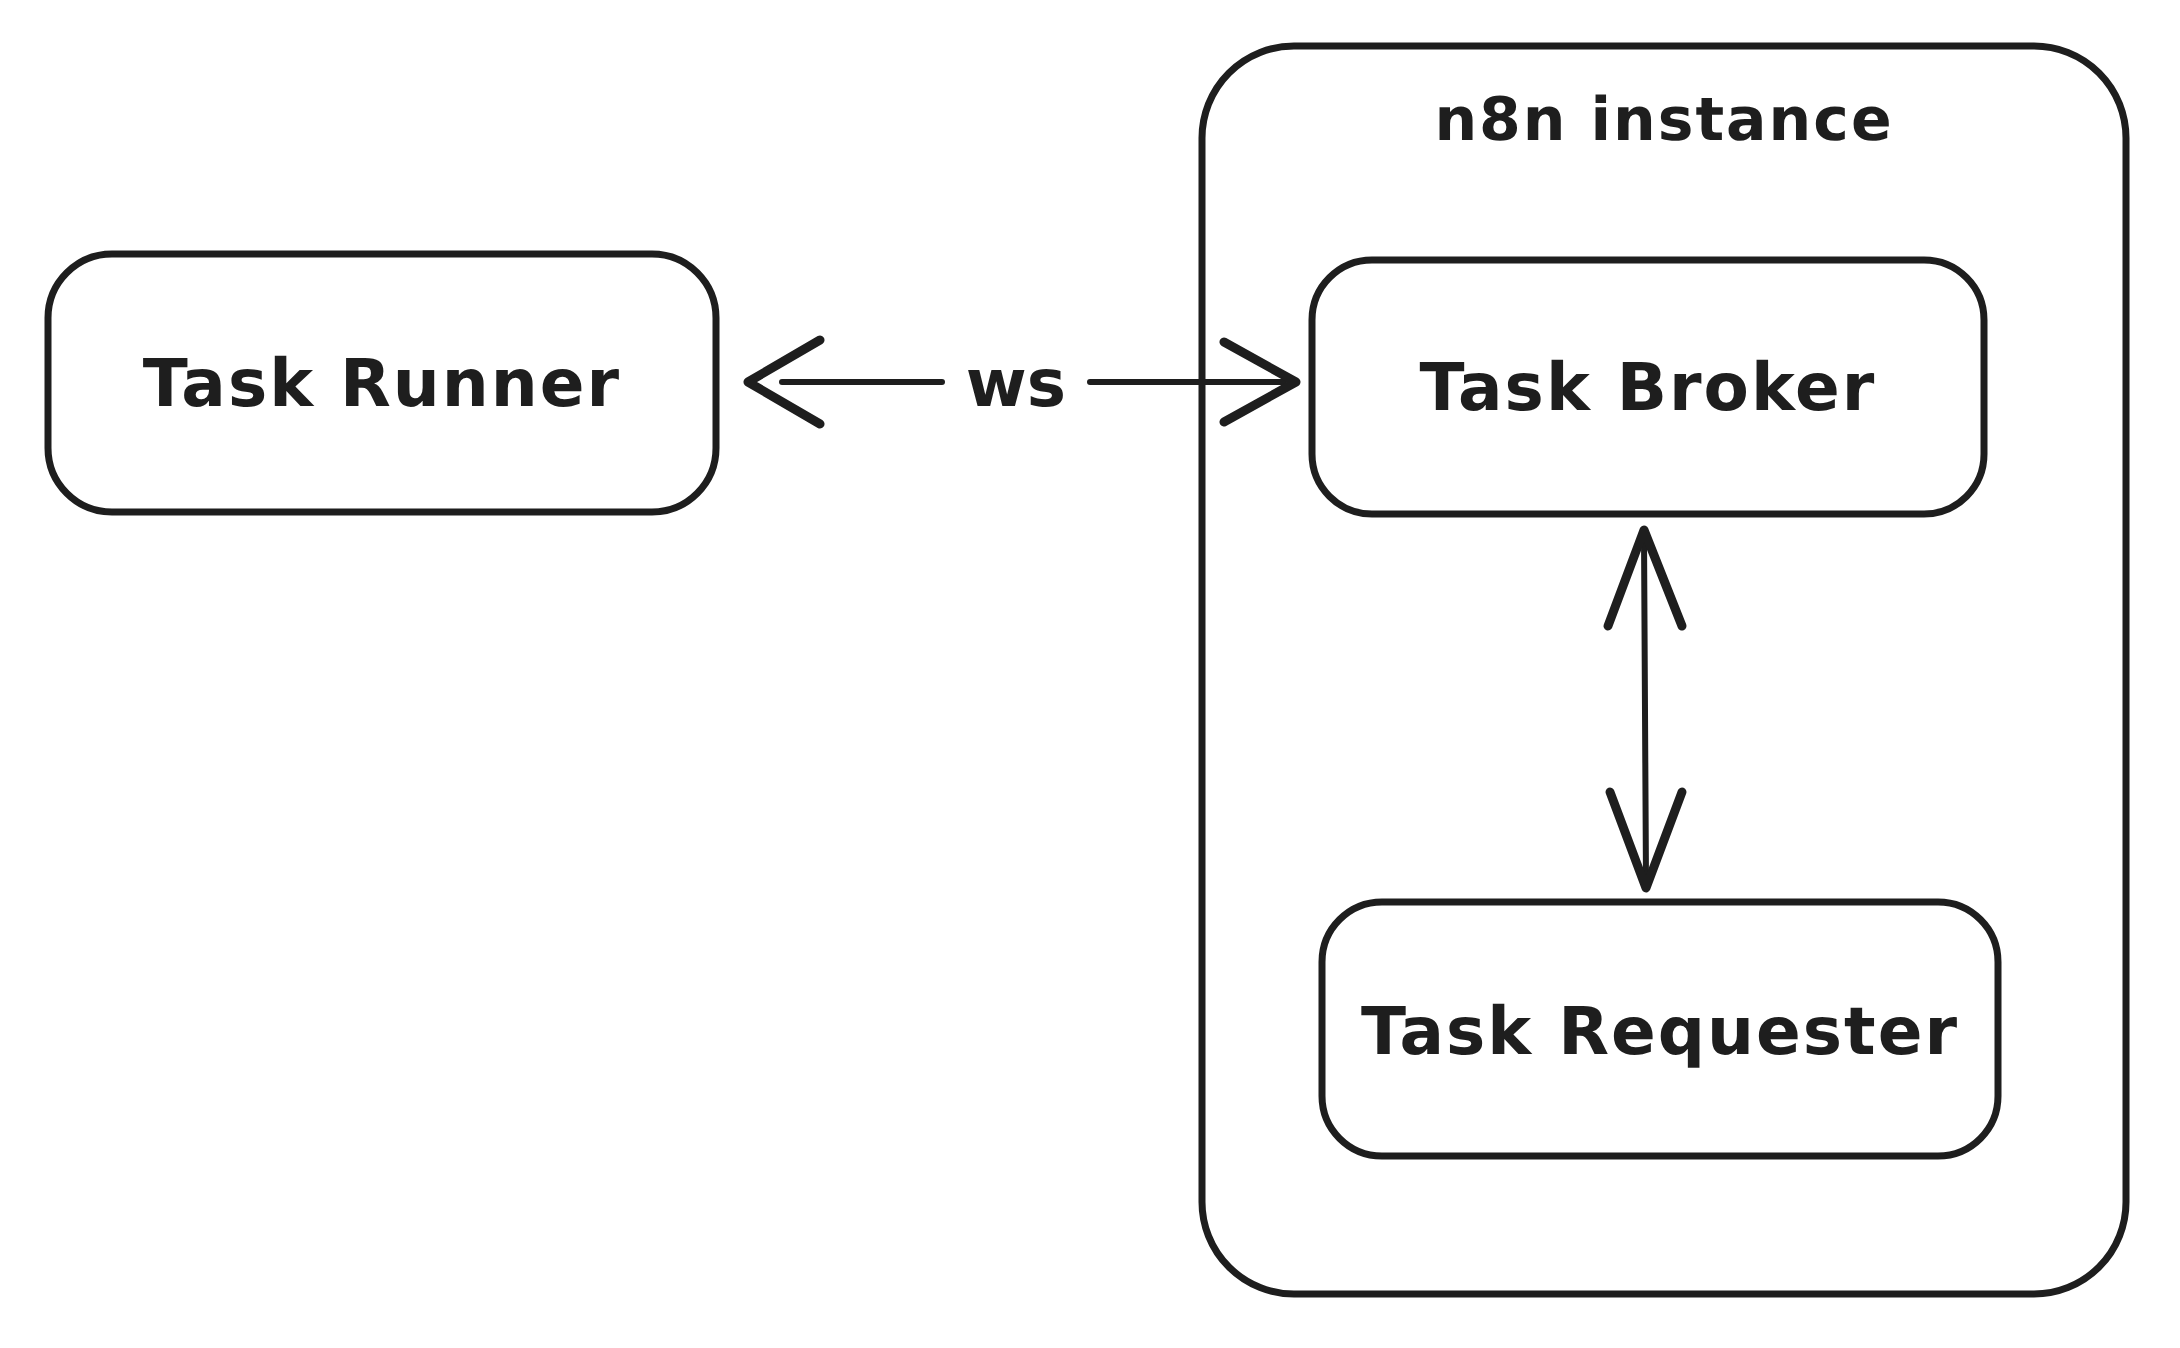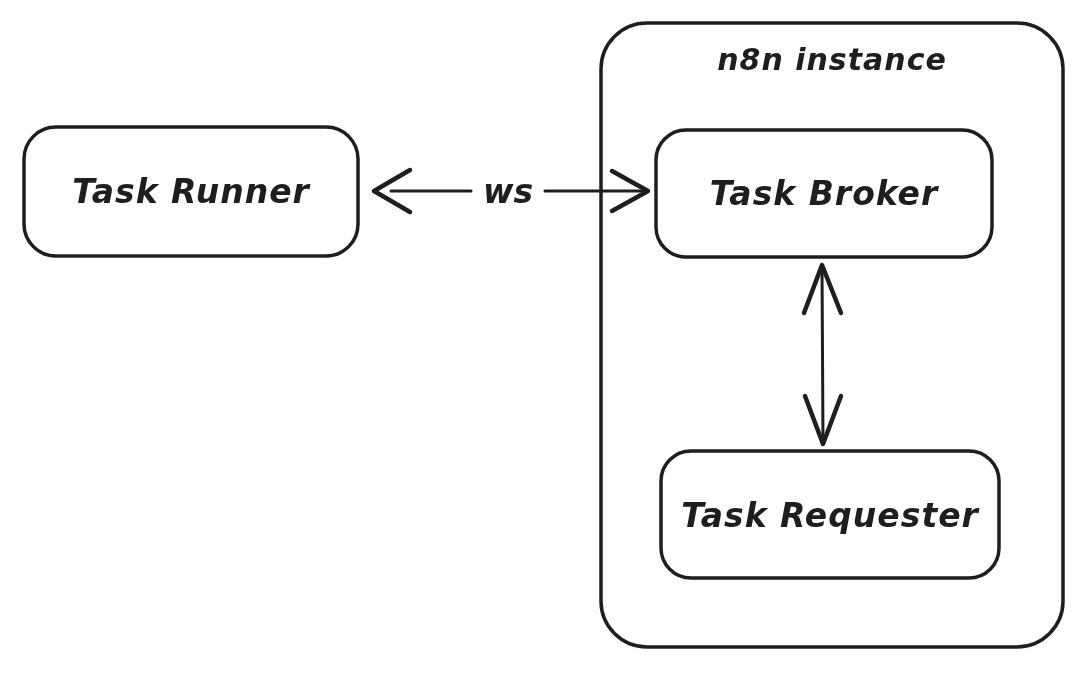--- a/index.html
+++ b/index.html
@@ -7,21 +7,20 @@
     padding: 0;
     background: #ffffff;
   }
   .stage {
     position: relative;
     width: 1090px;
     height: 674px;
     background: var(--canvas-bg, #ffffff);
     overflow: hidden;
     font-family: "DejaVu Sans", "Liberation Sans", sans-serif;
-    font-style: italic;
   }
   svg { display: block; }
   .node-rect {
     fill: #ffffff;
     stroke: var(--stroke, #1e1e1e);
     stroke-width: 3.5;
   }
   .container-rect {
     fill: none;
     stroke: var(--stroke, #1e1e1e);

